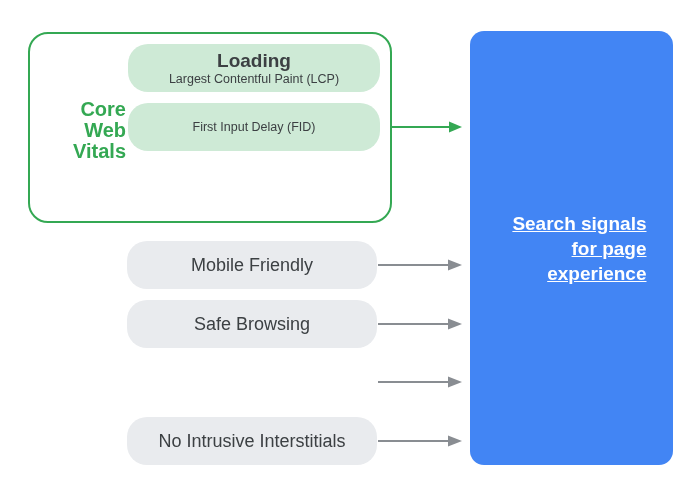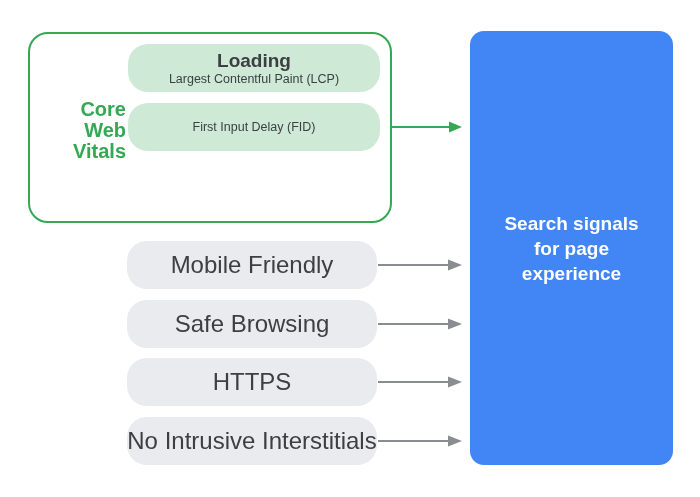--- a/index.html
+++ b/index.html
@@ -57,40 +57,41 @@
     color: #3C4043;
     line-height: 15px;
   }
   .signal-item {
     left: 127px;
     width: 250px;
     height: 48px;
     background: #E9EBEE;
   }
   .signal-label {
-    font-size: 24px;
+    font-size: 18px;
     color: #3C4043;
   }
   .result-box {
     position: absolute;
     left: 470px; top: 31px;
     width: 203px; height: 434px;
     background: #4285F4;
     border-radius: 14px;
     display: flex;
     align-items: center;
     justify-content: center;
   }
   .result-label {
     width: 150px;
-    text-align: center;
+    text-align: right;
     color: #ffffff;
     font-size: 19px;
     font-weight: bold;
     line-height: 25px;
+    text-decoration: underline;
   }
   .arrow-svg { position: absolute; display: block; }
 </style>
 </head>
 <body>
 
 <div class="canvas">
 
   <div class="cwv-outline"></div>
 
@@ -112,23 +113,20 @@
   </svg>
 
   <div class="pill signal-item" style="top:241px">
     <div class="signal-label">Mobile Friendly</div>
   </div>
 
   <div class="pill signal-item" style="top:300px">
     <div class="signal-label">Safe Browsing</div>
   </div>
 
-  <div class="pill signal-item" style="top:358px">
-    <div class="signal-label">HTTPS</div>
-  </div>
 
   <div class="pill signal-item" style="top:417px">
     <div class="signal-label">No Intrusive Interstitials</div>
   </div>
 
   <svg class="arrow-svg" style="left:378px; top:256px" width="85" height="18">
     <line x1="0" y1="9" x2="71" y2="9" stroke="#898D92" stroke-width="2"></line>
     <polygon points="70,3.5 84,9 70,14.5" fill="#898D92"></polygon>
   </svg>
   <svg class="arrow-svg" style="left:378px; top:315px" width="85" height="18">

